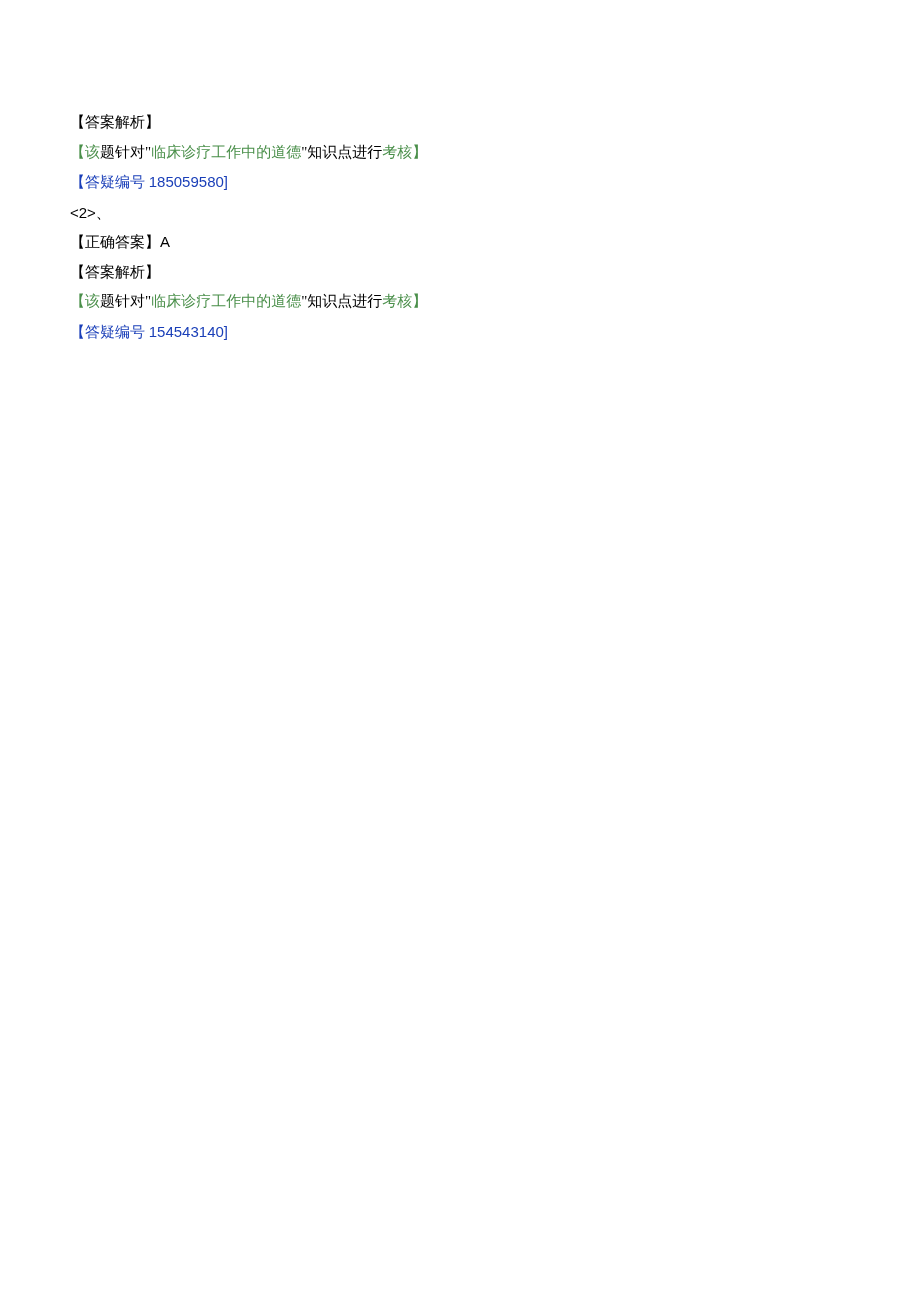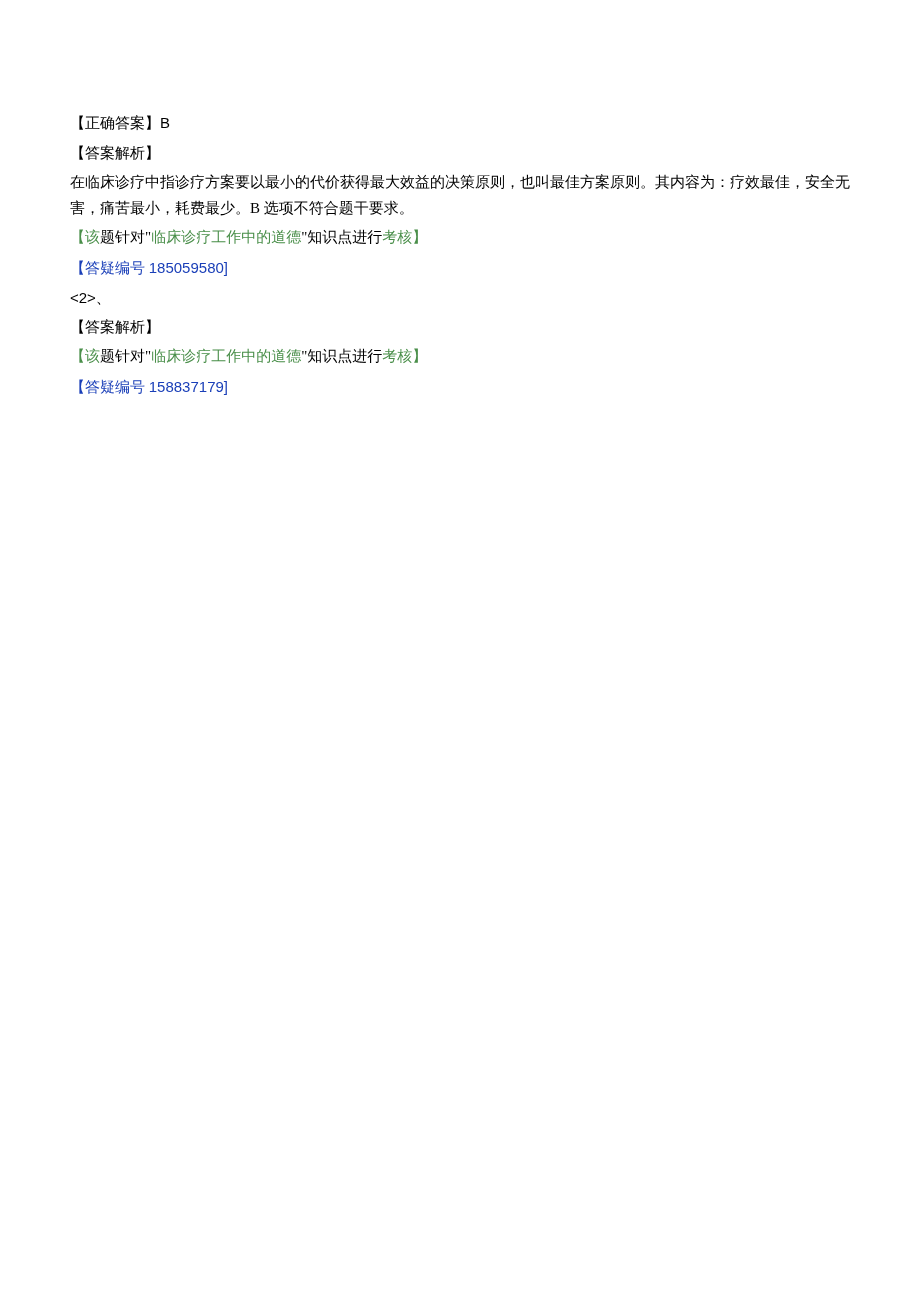--- a/index.html
+++ b/index.html
@@ -23,47 +23,46 @@
   .green { color: #4a8f4a; }
   .blue  { color: #1a3fb8; }
   p { margin: 0; }
   .entry { margin-bottom: 4px; }
 </style>
 </head>
 <body>
 
 <div class="page">
 
-  <p class="entry">
-    <span>【正确答案】</span><span class="sans">B</span>
-  </p>
 
   <p class="entry">
     <span>【答案解析】</span>
   </p>
 
-  <p class="entry">在临床诊疗中指诊疗方案要以最小的代价获得最大效益的决策原则，也叫最佳方案原则。其内容为：疗效最佳，安全无害，痛苦最小，耗费最少。B 选项不符合题干要求。</p>
 
   <p class="entry">
     <span class="green">【该</span><span>题针对"</span><span class="green">临床诊疗工作中的道德</span><span>"知识点进行</span><span class="green">考核】</span>
   </p>
 
   <p class="entry">
     <span class="blue">【</span><span class="blue">答疑编号 </span><span class="blue sans">185059580</span><span class="blue sans">]</span>
   </p>
 
   <p class="entry sans">&lt;2&gt;、</p>
 
+  <p class="entry">
+    <span>【正确答案】</span><span class="sans">A</span>
+  </p>
 
   <p class="entry">
     <span>【答案解析】</span>
   </p>
 
 
   <p class="entry">
     <span class="green">【该</span><span>题针对"</span><span class="green">临床诊疗工作中的道德</span><span>"知识点进行</span><span class="green">考核】</span>
   </p>
 
   <p class="entry">
-    <span class="blue">【</span><span class="blue">答疑编号 </span><span class="blue sans">158837179</span><span class="blue sans">]</span>
+    <span class="blue">【</span><span class="blue">答疑编号 </span><span class="blue sans">154543140</span><span class="blue sans">]</span>
   </p>
 
 </div>
 
 </body></html>

